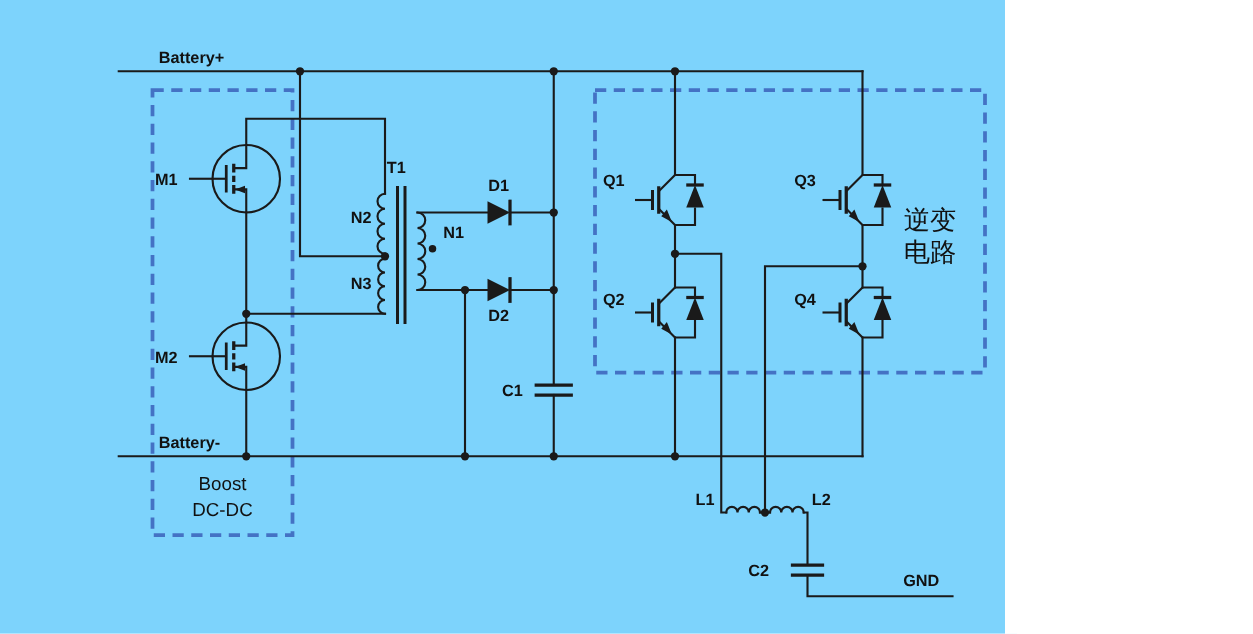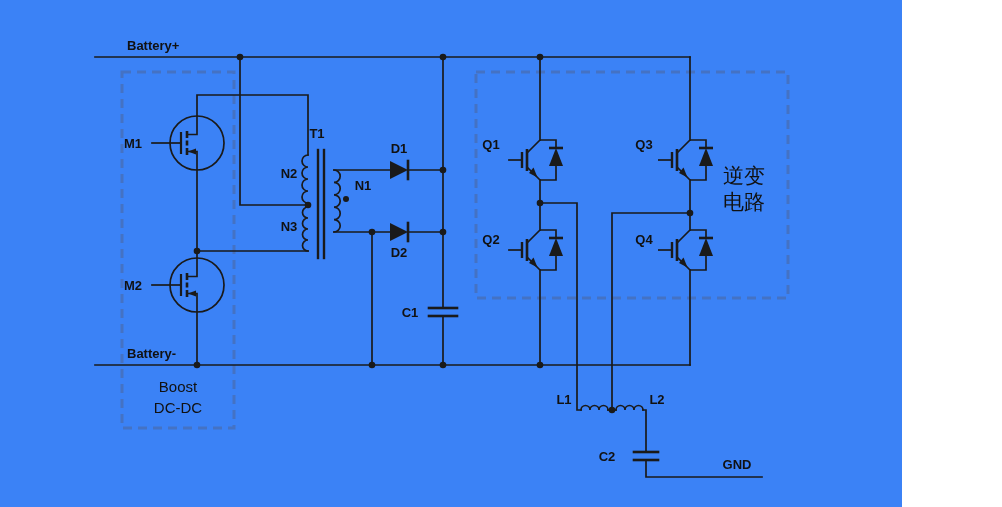--- a/index.html
+++ b/index.html
@@ -1,16 +1,16 @@
 <!DOCTYPE html>
 <html><head>
 <meta charset="utf-8">
 <style>
   html,body{margin:0;padding:0;background:#ffffff;}
-  .stage{width:902px;height:507px;position:relative;background:#3b82f6;overflow:hidden;
+  .stage{width:804px;height:507px;position:relative;background:#7dd3fc;overflow:hidden;
          font-family:"Liberation Sans",sans-serif;}
   svg{display:block;}
   .lbl{font-family:"Liberation Sans",sans-serif;font-size:13px;font-weight:700;fill:#111;}
   .lbl-md{font-family:"Liberation Sans",sans-serif;font-size:15px;font-weight:400;fill:#111;}
   .lbl-cjk{font-family:"DejaVu Sans","Liberation Sans",sans-serif;font-size:21px;font-weight:400;fill:#111;}
 </style>
 </head>
 <body>
 
 <div class="stage">

